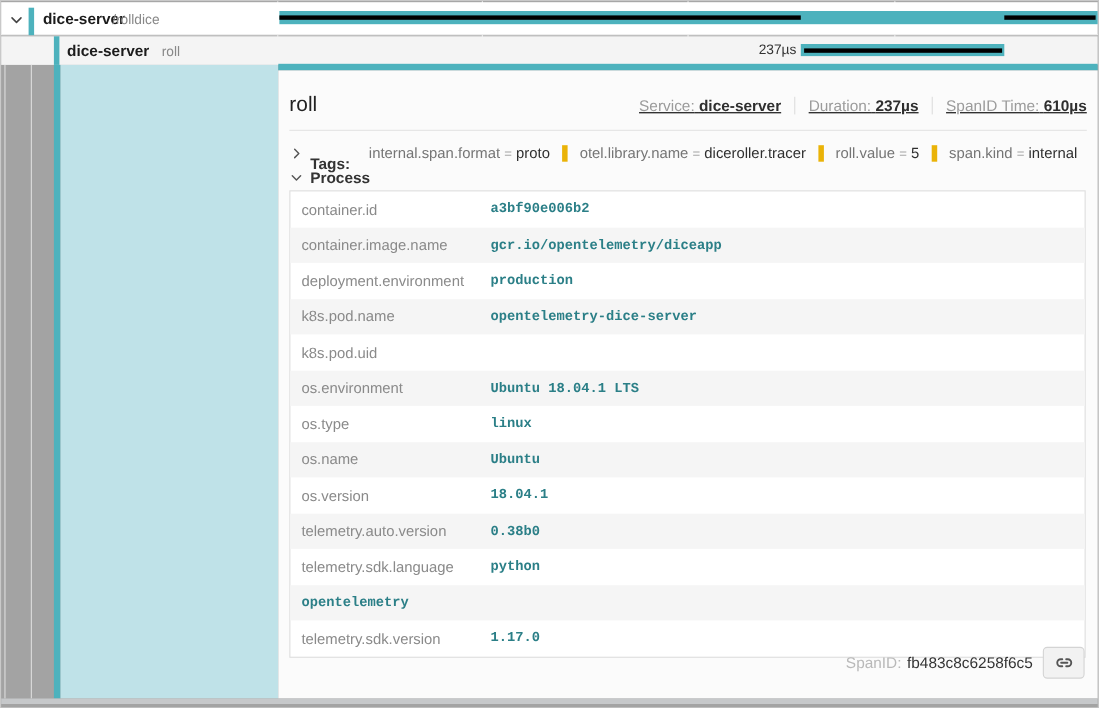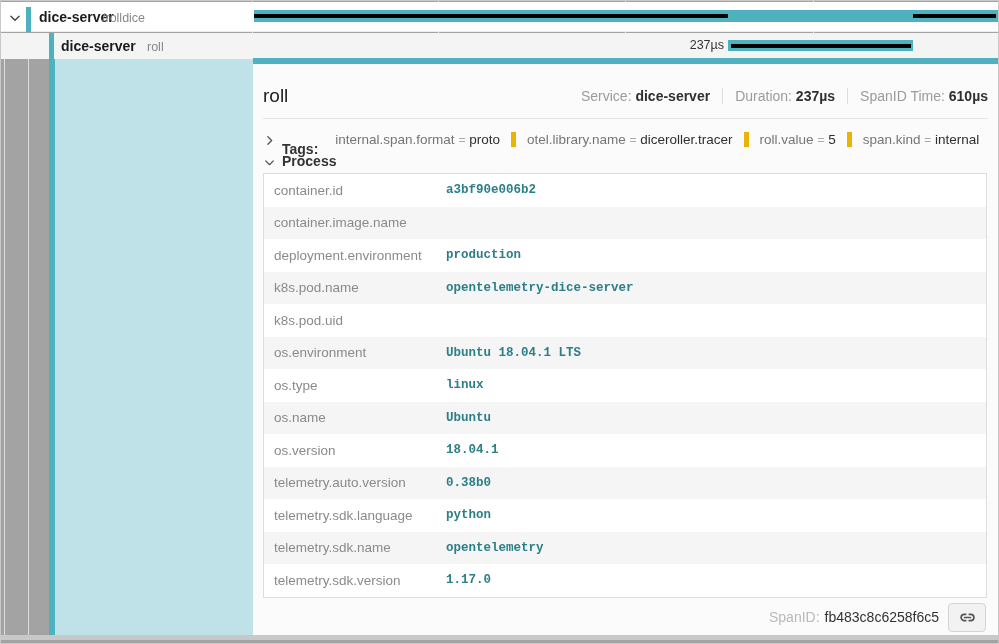--- a/index.html
+++ b/index.html
@@ -43,21 +43,21 @@
   .rail-indicator { position:absolute; left:48px; width:6px; top:58px; bottom:8px; }
   .rail-fill { position:absolute; left:54px; width:198px; top:58px; bottom:8px; }
 
   
   .detail-strip { position:absolute; left:252px; right:0; top:57px; height:6px; }
   .panel { position:absolute; left:252px; right:0; top:63px; bottom:8px; background:#fbfbfb; }
 
   .panel-header { position:absolute; left:10px; right:10px; top:14px; height:36px;
                   display:flex; align-items:center; justify-content:space-between; }
   .panel-title { font-size:19px; font-weight:500; color:#222; }
-  .summary { display:flex; align-items:flex-start; font-size:14px; }
+  .summary { display:flex; align-items:flex-start; font-size:14px;text-decoration:underline; }
   .summary .stat { padding:0 12px; white-space:nowrap; }
   .summary .stat + .stat { border-left:1px solid #ddd; }
   .summary .stat:last-child { padding-right:0; }
   .stat-label { color:#9b9b9b; }
   .stat-value { color:#2f2f2f; font-weight:bold; }
 
   .divider { position:absolute; left:10px; right:10px; top:54px; height:1px; background:#e4e4e4; }
 
   .tags-row { position:absolute; left:10px; right:10px; top:61px; height:28px;
               display:flex; align-items:center; }
@@ -76,21 +76,21 @@
   .process-label { font-size:14px; font-weight:bold; color:#333; }
 
   .kv-table { position:absolute; left:10px; right:11px; top:109px;
               border:1px solid #ddd; background:#fff; }
   .kv-row { display:flex; align-items:center; height:32.5px; padding-left:10px; }
   .kv-row:nth-child(even) { background:#f5f5f5; }
   .kv-key { width:172px; font-size:13.5px; color:#8a8a8a; flex:none; }
   .kv-val { font-family:"Liberation Mono","DejaVu Sans Mono",monospace;
             font-size:12.5px; font-weight:bold; color:#2b7f87; }
 
-  .panel-footer { position:absolute; right:12px; top:537px; height:32px;
+  .panel-footer { position:absolute; right:12px; top:522px; height:32px;
                   display:flex; align-items:center; }
   .spanid-label { font-size:14px; color:#b9b9b9; margin-right:5px; }
   .spanid-value { font-size:14px; color:#333; }
   .link-btn { margin-left:9px; width:38px; height:29px; border:1px solid #d4d4d4;
               border-radius:4px; background:#f2f2f2; display:flex; align-items:center;
               justify-content:center; cursor:pointer; color:#555; }
   .link-btn svg { width:17px; height:17px; }
 
   .bottom-strip { position:absolute; left:0; right:0; bottom:3px; height:5px; background:#c6c8ca; }
 
@@ -200,20 +200,21 @@
       <span class="process-label">Process</span>
     </div>
 
     <div class="kv-table">
       <div class="kv-row">
         <span class="kv-key">container.id</span>
         <span class="kv-val">a3bf90e006b2</span>
       </div>
       <div class="kv-row">
         <span class="kv-key">container.image.name</span>
+        <span class="kv-val">gcr.io/opentelemetry/diceapp</span>
       </div>
       <div class="kv-row">
         <span class="kv-key">deployment.environment</span>
         <span class="kv-val">production</span>
       </div>
       <div class="kv-row">
         <span class="kv-key">k8s.pod.name</span>
         <span class="kv-val">opentelemetry-dice-server</span>
       </div>
       <div class="kv-row">
@@ -237,21 +238,20 @@
       </div>
       <div class="kv-row">
         <span class="kv-key">telemetry.auto.version</span>
         <span class="kv-val">0.38b0</span>
       </div>
       <div class="kv-row">
         <span class="kv-key">telemetry.sdk.language</span>
         <span class="kv-val">python</span>
       </div>
       <div class="kv-row">
-        <span class="kv-key">telemetry.sdk.name</span>
         <span class="kv-val">opentelemetry</span>
       </div>
       <div class="kv-row">
         <span class="kv-key">telemetry.sdk.version</span>
         <span class="kv-val">1.17.0</span>
       </div>
     </div>
 
     <div class="panel-footer">
       <span class="spanid-label">SpanID:</span>

